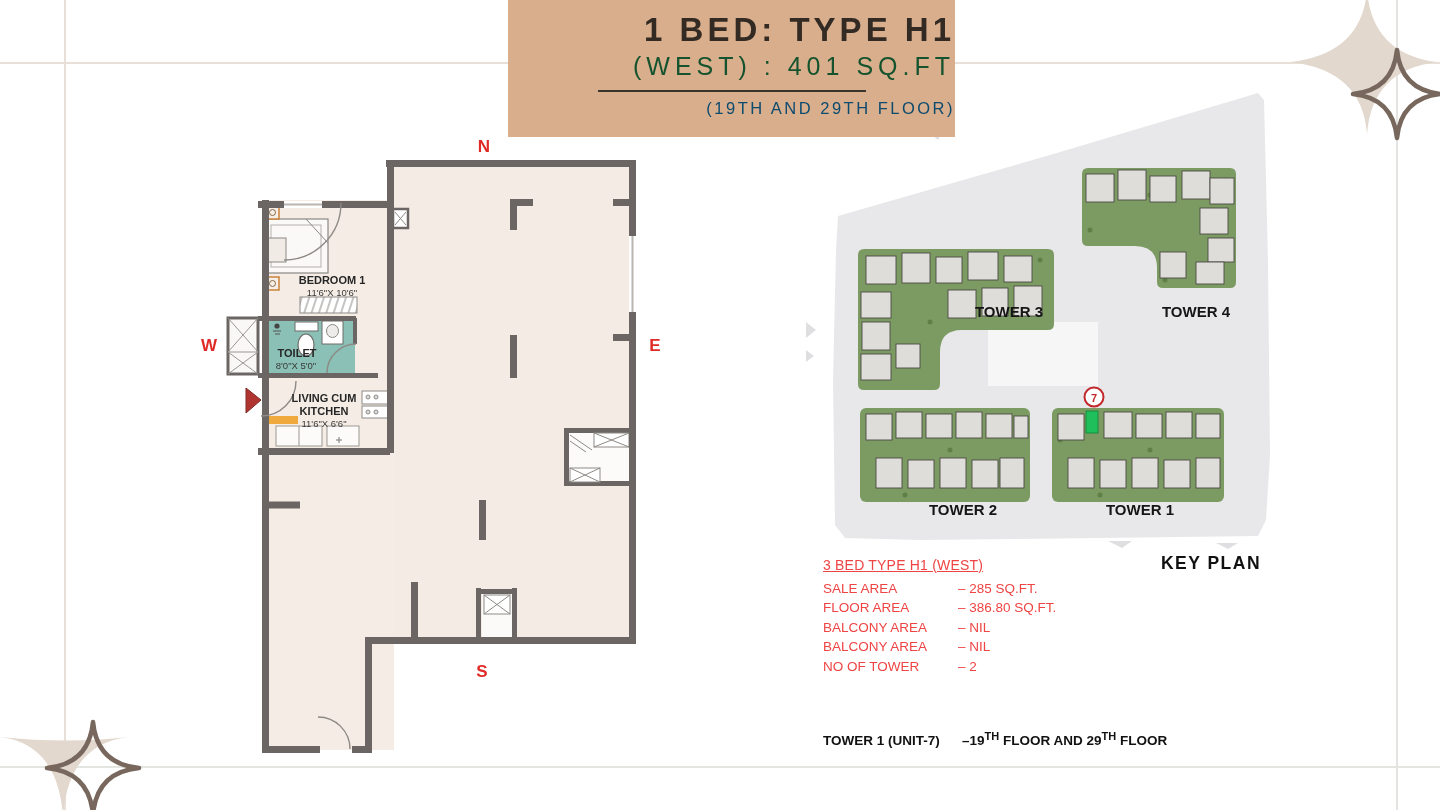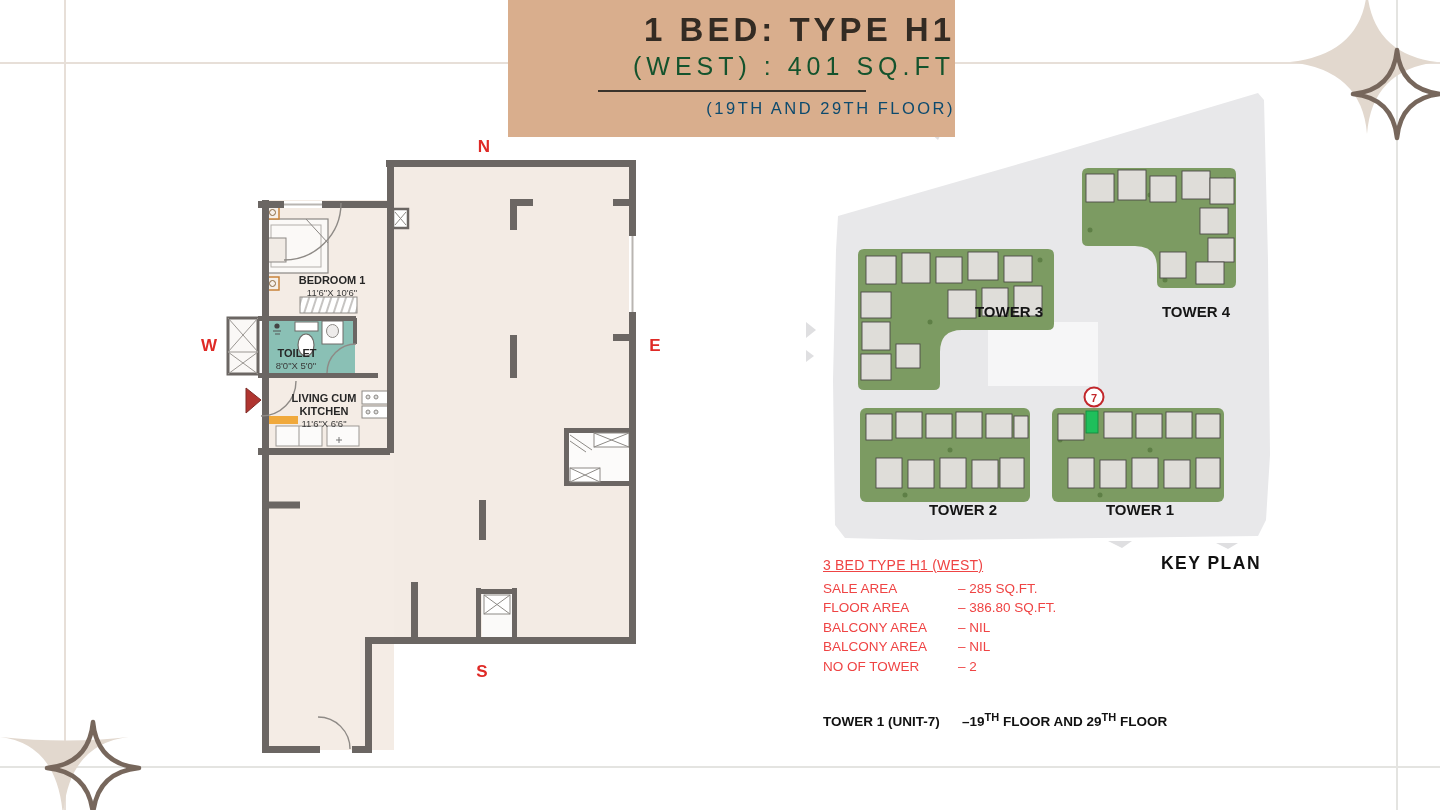--- a/index.html
+++ b/index.html
@@ -30,21 +30,21 @@
 
   .plan-svg{position:absolute;left:195px;top:128px;z-index:1}
   .key-svg{position:absolute;left:795px;top:80px;z-index:1}
 
   
   .spec{position:absolute;left:823px;top:556px;z-index:2;color:#ef4444;
         font-weight:normal;font-size:13.5px;line-height:19.5px;white-space:nowrap}
   .spec-title{font-size:14px;text-decoration:underline;margin-bottom:3px;letter-spacing:.2px}
   .spec-row{display:flex}
   .spec-label{width:135px}
-  .spec-footer{position:absolute;left:823px;top:714px;z-index:2;display:flex;
+  .spec-footer{position:absolute;left:823px;top:733px;z-index:2;display:flex;
         font-weight:bold;font-size:13.5px;color:#111;white-space:nowrap}
   .spec-footer .spec-label{width:139px}
   sup{font-size:11px;vertical-align:super;line-height:0}
 </style>
 </head>
 <body>
 
 <div class="frame-line fl-top"></div>
 <div class="frame-line fl-bottom"></div>
 <div class="frame-line fl-left"></div>

